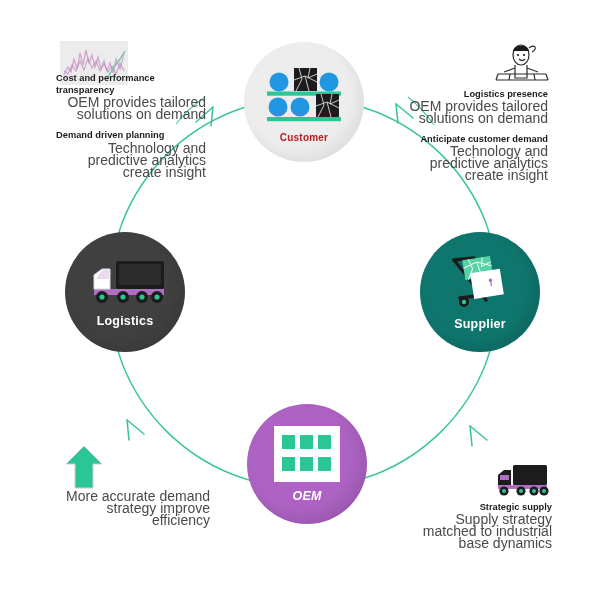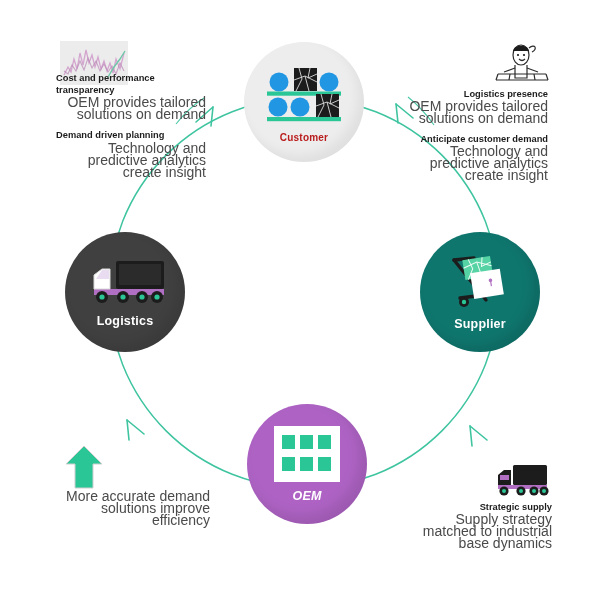--- a/index.html
+++ b/index.html
@@ -340,21 +340,21 @@
       <div class="body">OEM provides tailored solutions on demand</div>
     </div>
     <div class="group">
       <div class="title">Anticipate customer demand</div>
       <div class="body">Technology and predictive analytics create insight</div>
     </div>
   </div>
 
   <div class="callout align-left" id="callout-bot-left">
     <div class="group">
-      <div class="body">More accurate demand solutions improve efficiency</div>
+      <div class="body">More accurate demand strategy improve efficiency</div>
     </div>
   </div>
 
   <div class="callout align-right" id="callout-bot-right">
     <div class="group">
       <div class="title">Strategic supply</div>
       <div class="body">Supply strategy matched to industrial base dynamics</div>
     </div>
   </div>
 

